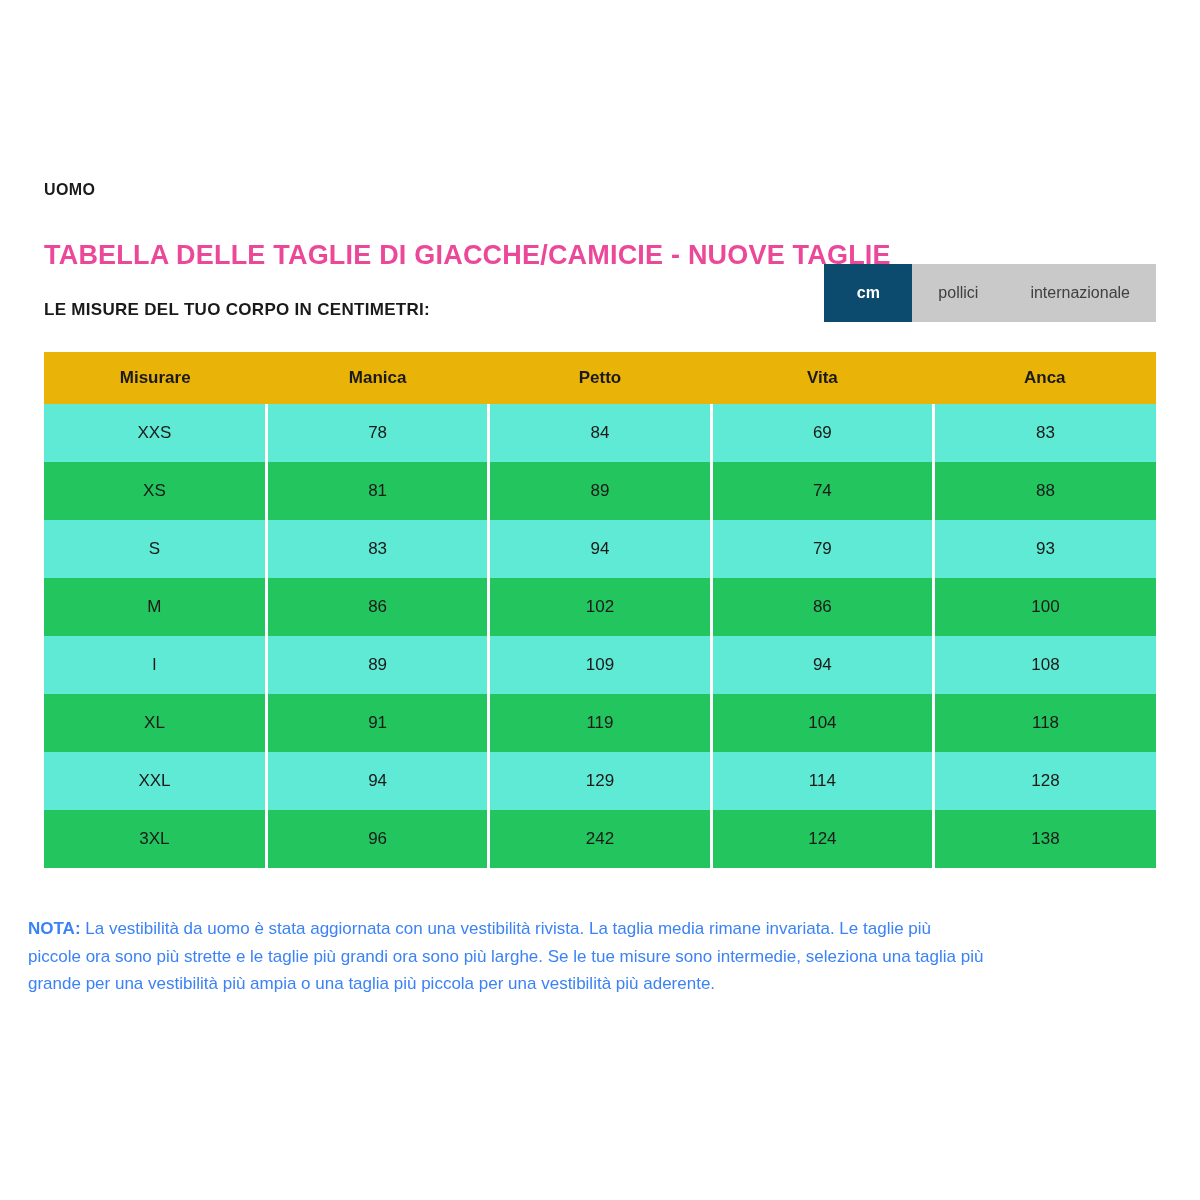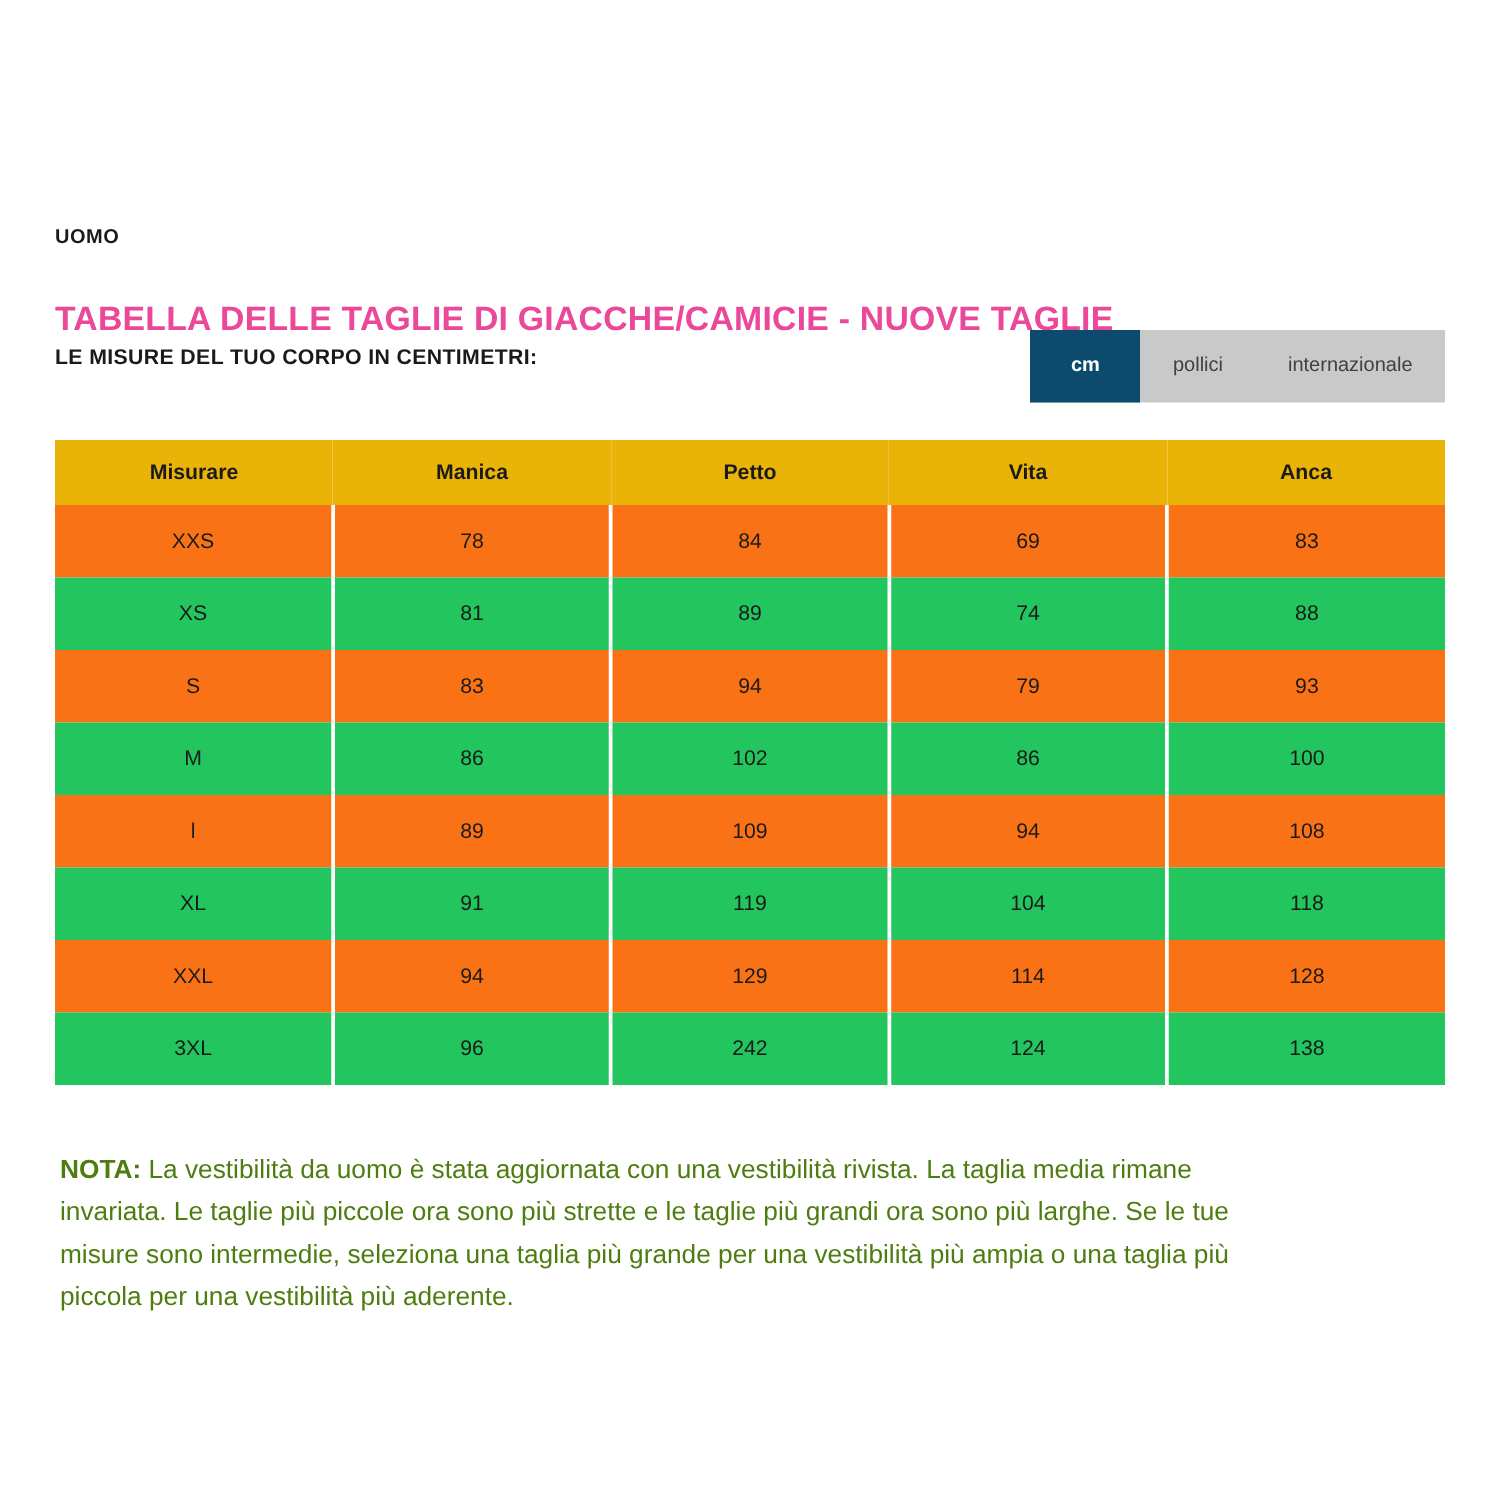--- a/index.html
+++ b/index.html
@@ -43,21 +43,21 @@
     font-weight: 700;
     letter-spacing: 0.2px;
     color: #ec4899;
     text-transform: uppercase;
     white-space: nowrap;
   }
 
   .subtitle {
     position: absolute;
     left: 44px;
-    top: 276px;
+    top: 300px;
     font-size: 17px;
     font-weight: 700;
     letter-spacing: 0.3px;
     color: #1a1a1a;
     text-transform: uppercase;
     white-space: nowrap;
   }
 
   
   .unit-toggle {
@@ -106,42 +106,42 @@
     padding: 0;
     border: none;
   }
   .size-table thead th {
     font-weight: 700;
     font-size: 17px;
     height: 52px;
     background: #eab308;
   }
   .size-table tbody tr.shade td {
-    background: #f97316;
+    background: #5eead4;
   }
   .size-table tbody tr.plain td {
     background: #22c55e;
   }
   
   .size-table tbody td {
     border-left: 3px solid #ffffff;
     border-right: 3px solid #ffffff;
   }
   .size-table tbody td:first-child { border-left: none; }
   .size-table tbody td:last-child { border-right: none; }
 
   
   .note {
     position: absolute;
-    left: 48px;
+    left: 28px;
     top: 898px;
     width: 960px;
-    font-size: 21px;
+    font-size: 17px;
     line-height: 1.62;
-    color: #4d7c0f;
+    color: #3b82f6;
   }
   .note b {
     font-weight: 700;
   }
 </style>
 </head>
 <body>
 
 <div class="page">
 

